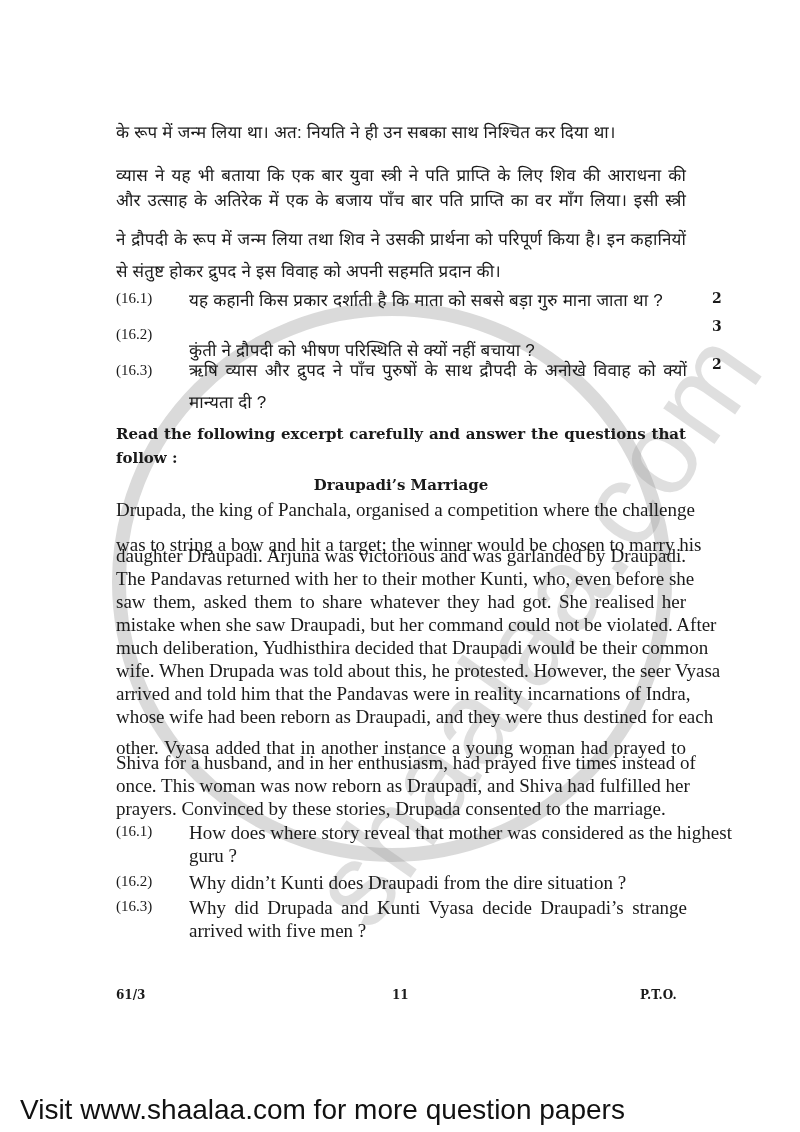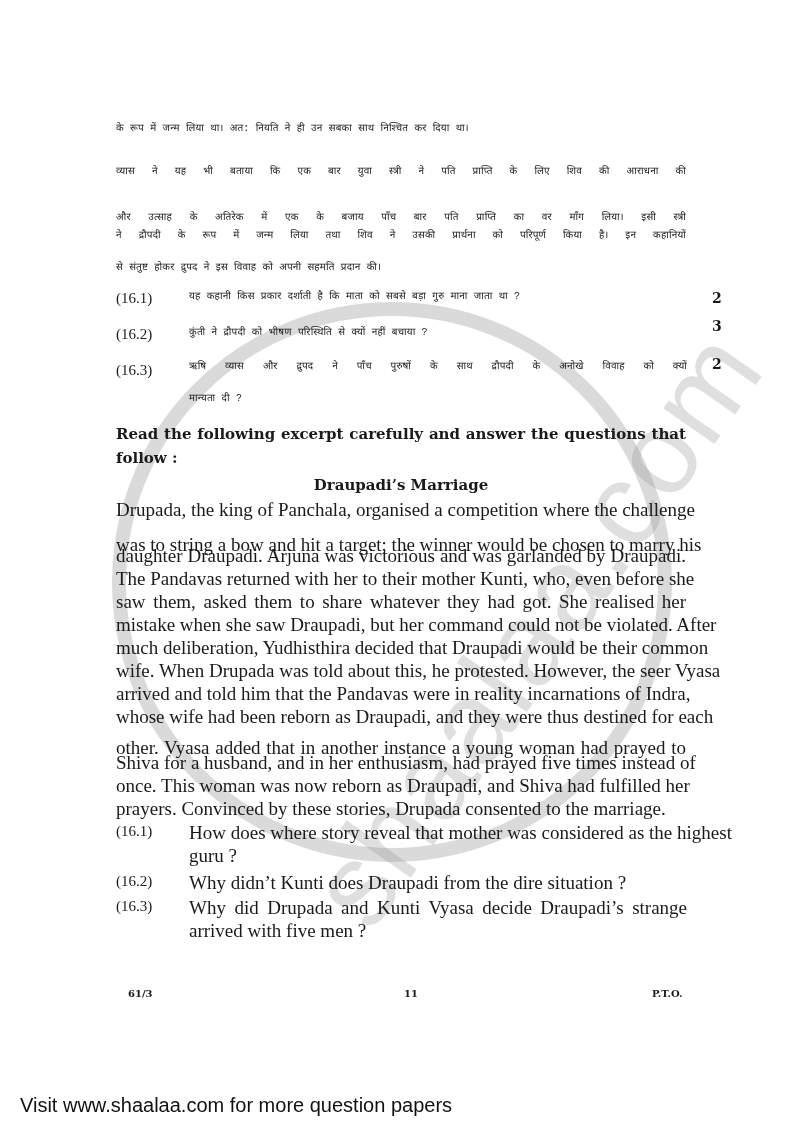--- a/index.html
+++ b/index.html
@@ -1,53 +1,53 @@
 <!DOCTYPE html>
 <html><head>
   <meta charset="utf-8">
   <style>
     html, body { margin: 0; padding: 0; background: #ffffff; }
     body { width: 800px; height: 1132px; position: relative; overflow: hidden; color: #1a1a1a; }
     .page { position: absolute; left: 0; top: 0; width: 800px; height: 1132px; }
     .line { position: absolute; left: 116px; width: 570px; white-space: nowrap; }
-    .hi { font-family: Liberation Mono, monospace; font-size: 10px; letter-spacing: 0.2px; }
+    .hi { font-family: Liberation Sans, sans-serif; font-size: 17px; letter-spacing: 0.2px; }
     .justify { text-align: justify; text-align-last: justify; }
     .qnum { position: absolute; left: 116px; width: 60px; font-family: "Liberation Serif", serif; font-size: 15px; }
     .qtext { position: absolute; left: 189px; width: 498px; white-space: nowrap; }
     .marks { position: absolute; left: 712px; font-family: "DejaVu Serif", serif; font-weight: bold; font-size: 14px; }
     .en { font-family: "Liberation Serif", "DejaVu Serif", serif; font-size: 19px; }
     .bold-head { font-family: "DejaVu Serif", serif; font-weight: bold; font-size: 15px; }
     .title { position: absolute; left: 116px; width: 570px; text-align: center; font-family: "DejaVu Serif", serif; font-weight: bold; font-size: 15px; }
-    .footer { position: absolute; top: 988px; font-family: "DejaVu Serif", serif; font-weight: bold; font-size: 10px; margin-left: 12px; }
-    .visit { position: absolute; left: 20px; top: 1094px; font-family: "Liberation Sans", "DejaVu Sans", sans-serif; font-size: 20px; color: #111; }
+    .footer { position: absolute; top: 988px; font-family: "DejaVu Serif", serif; font-weight: bold; font-size: 12px; }
+    .visit { position: absolute; left: 20px; top: 1094px; font-family: "Liberation Sans", "DejaVu Sans", sans-serif; font-size: 28px; color: #111; }
     .watermark { position: absolute; left: 112px; top: 302px; width: 560px; height: 560px; border: 14px solid rgba(150,150,150,0.35); border-radius: 50%; box-sizing: border-box; pointer-events: none; }
     .wm-text { position: absolute; left: 190px; top: 560px; font-family: "Liberation Sans", "DejaVu Sans", sans-serif; font-size: 118px; color: rgba(150,150,150,0.30); transform: rotate(-55deg); transform-origin: center; white-space: nowrap; pointer-events: none; letter-spacing: 2px; }
   </style>
 </head>
 <body>
 
 <div class="page">
 
   <div class="watermark"></div>
   <div class="wm-text">shaalaa.com</div>
 
   <div class="line hi" style="top:120px;">के रूप में जन्म लिया था।  अत: नियति ने ही उन सबका साथ निश्चित कर दिया था।</div>
   <div class="line hi justify" style="top:163px;">व्यास ने यह भी बताया कि एक बार युवा स्त्री ने पति प्राप्ति के लिए शिव की आराधना की</div>
-  <div class="line hi justify" style="top:209px;">और उत्साह के अतिरेक में एक के बजाय पाँच बार पति प्राप्ति का वर माँग लिया।  इसी स्त्री</div>
+  <div class="line hi justify" style="top:188px;">और उत्साह के अतिरेक में एक के बजाय पाँच बार पति प्राप्ति का वर माँग लिया।  इसी स्त्री</div>
   <div class="line hi justify" style="top:227px;">ने द्रौपदी के रूप में जन्म लिया तथा शिव ने उसकी प्रार्थना को परिपूर्ण किया है।  इन कहानियों</div>
   <div class="line hi" style="top:259px;">से संतुष्ट होकर द्रुपद ने इस विवाह को अपनी सहमति प्रदान की।</div>
 
   <div>
     <div class="qnum" style="top:290px;">(16.1)</div>
     <div class="qtext hi" style="top:288px;">यह कहानी किस प्रकार दर्शाती है कि माता को सबसे बड़ा गुरु माना जाता था ?</div>
     <div class="marks" style="top:290px;">2</div>
   </div>
   <div>
     <div class="qnum" style="top:326px;">(16.2)</div>
-    <div class="qtext hi" style="top:324px;">कुंती ने द्रौपदी को भीषण परिस्थिति से क्यों नहीं बचाया ?</div>
+    <div class="qtext hi" style="top:338px;">कुंती ने द्रौपदी को भीषण परिस्थिति से क्यों नहीं बचाया ?</div>
     <div class="marks" style="top:318px;">3</div>
   </div>
   <div>
     <div class="qnum" style="top:362px;">(16.3)</div>
     <div class="qtext hi justify" style="top:358px;">ऋषि व्यास और द्रुपद ने पाँच पुरुषों के साथ द्रौपदी के अनोखे विवाह को क्यों</div>
     <div class="qtext hi" style="top:390px;">मान्यता दी ?</div>
     <div class="marks" style="top:356px;">2</div>
   </div>
 
   <div class="line bold-head justify" style="top:425px;">Read the following excerpt carefully and answer the questions that</div>

